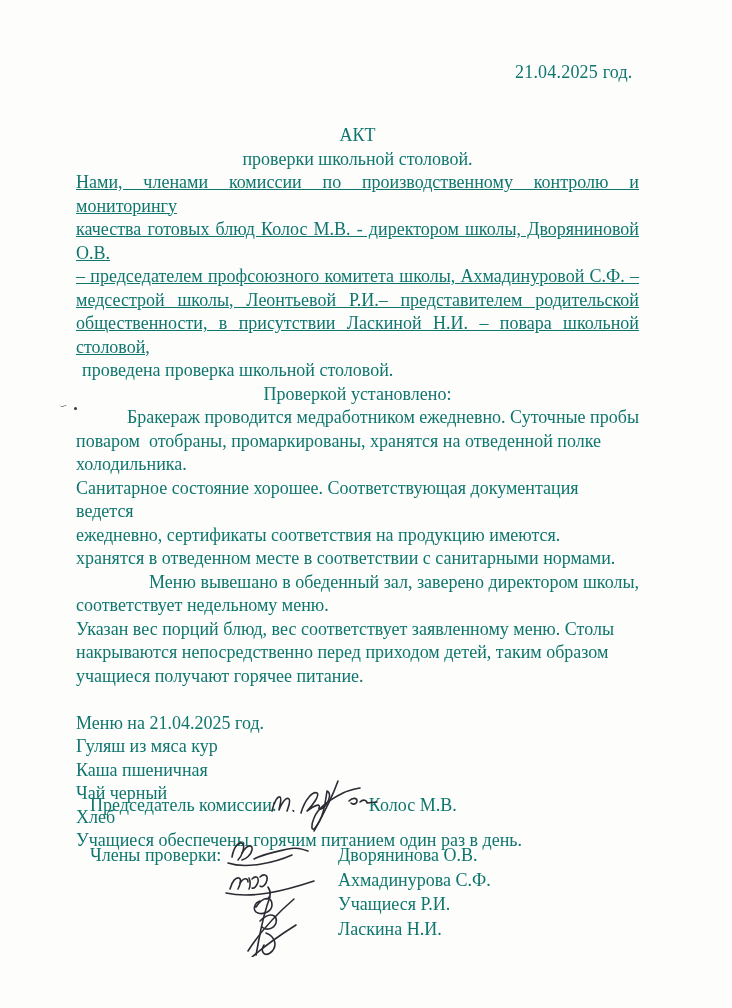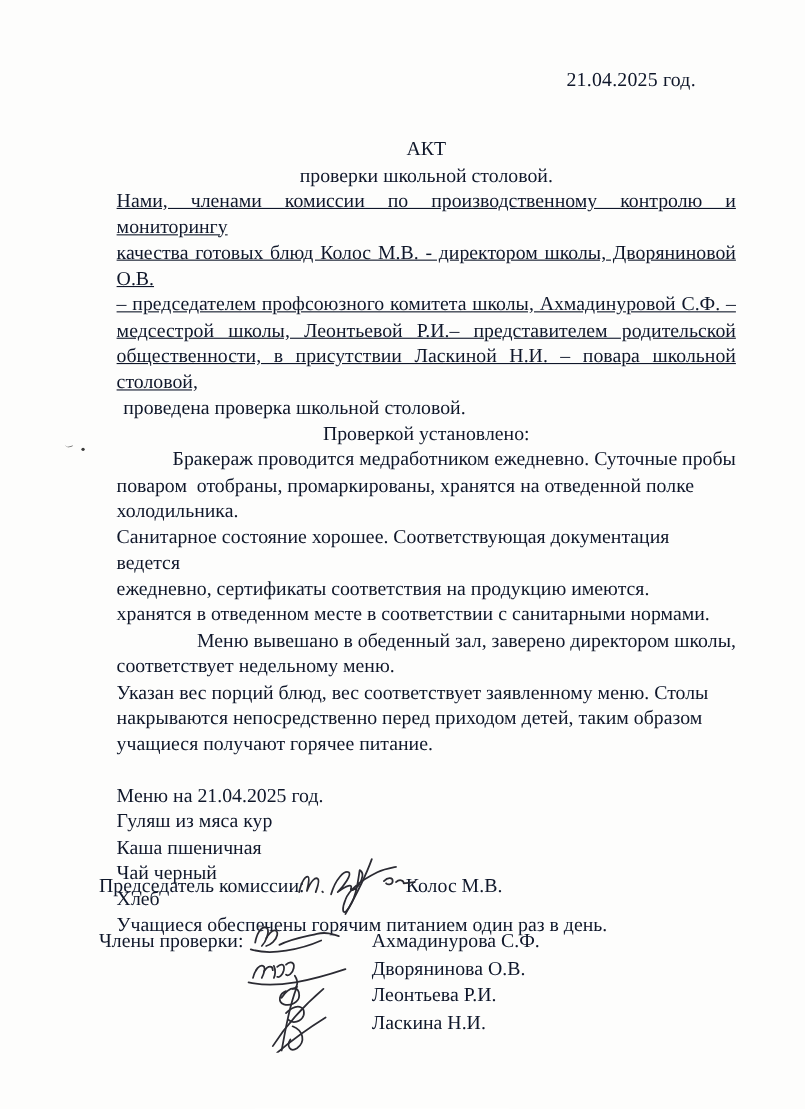--- a/index.html
+++ b/index.html
@@ -2,31 +2,31 @@
 <html><head>
 <meta charset="utf-8">
 <style>
   html,body{margin:0;padding:0;}
   .page{
     position:relative;
     width:732px;height:1008px;
     background:#fdfdfc;
     font-family:"Liberation Serif", serif;
     font-size:18px;
-    color:#0f172a;
+    color:#0f766e;
     overflow:hidden;
   }
   .date{
     position:absolute;
     top:62px;left:515px;
     letter-spacing:.2px;
   }
   .content{
     position:absolute;
-    left:106px;top:124px;
+    left:76px;top:124px;
     width:563px;
   }
   .line{
     line-height:23.5px;
     min-height:23.5px;
     white-space:pre-wrap;
   }
   .center{text-align:center;white-space:normal;}
   .just{
     white-space:normal;
@@ -164,19 +164,19 @@
     <path d="M46,56 C50,62 48,68 44,68"></path>
     <path d="M34,76 C42,64 50,66 50,74 C50,80 42,84 36,82 C30,80 32,72 38,70"></path>
     <path d="M38,90 C48,80 56,84 54,92 C52,98 44,100 40,96"></path>
     <path d="M48,66 C40,86 38,104 34,124"></path>
     <path d="M26,120 C40,98 58,80 72,68"></path>
     <path d="M44,102 C54,106 56,116 48,122 C42,126 38,120 42,114"></path>
     <path d="M30,126 C44,114 58,104 74,94"></path>
   </svg>
 
   <div class="members-names">
+    <div class="member-name">Дворянинова О.В.</div>
     <div class="member-name">Ахмадинурова С.Ф.</div>
-    <div class="member-name">Дворянинова О.В.</div>
-    <div class="member-name">Леонтьева Р.И.</div>
+    <div class="member-name">Учащиеся Р.И.</div>
     <div class="member-name">Ласкина Н.И.</div>
   </div>
 
 </div>
 
 </body></html>

